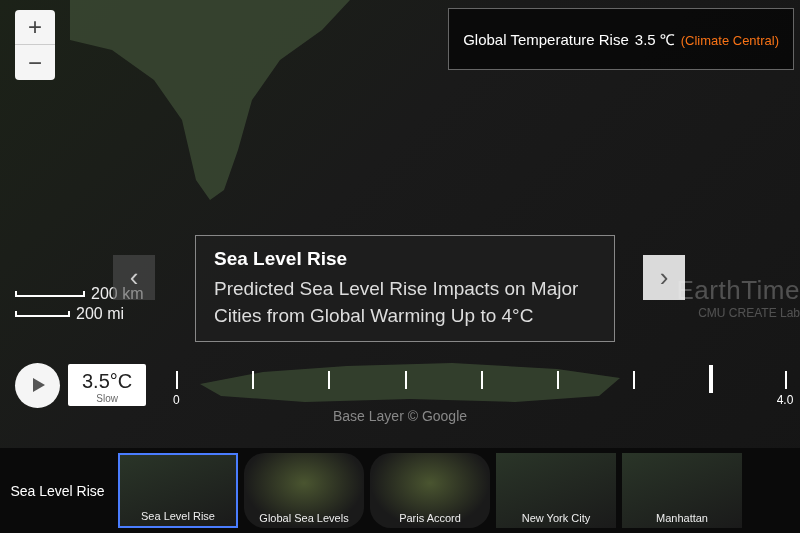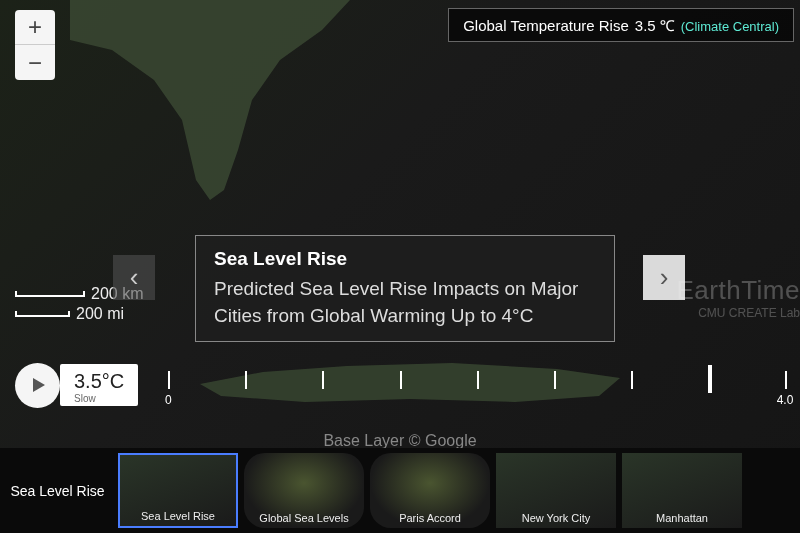--- a/index.html
+++ b/index.html
@@ -47,26 +47,26 @@
   border-bottom: 1px solid #ccc;
 }
 .zoom-btn:last-child { border-bottom: none; }
 
 .info-panel {
   position: absolute;
   top: 8px;
   right: 6px;
   background: rgba(0,0,0,0.6);
   border: 1px solid #666;
-  padding: 6px 14px;
+  padding: 20px 14px;
   font-size: 15px;
   z-index: 50;
 }
 .info-panel .line { display: flex; gap: 6px; align-items: baseline; }
-.info-panel .src { color: #5eead4; font-size: 13px; }
+.info-panel .src { color: #f97316; font-size: 13px; }
 .sea-val { color: #e74c3c; }
 
 .scale-bar {
   position: absolute;
   left: 15px;
   top: 285px;
   font-size: 16px;
   color: #eee;
   z-index: 40;
 }
@@ -133,22 +133,23 @@
   align-items: center;
   justify-content: center;
   cursor: pointer;
   flex-shrink: 0;
 }
 .play-btn svg { fill: #555; }
 .temp-box {
   background: #fff;
   color: #222;
   padding: 6px 14px 2px;
+  margin-left: 8px;
   border-radius: 2px;
-  text-align: left;
+  text-align: center;
   flex-shrink: 0;
 }
 .temp-box .v { font-size: 20px; font-weight: 400; }
 .temp-box .s { font-size: 10px; color: #666; }
 .ticks {
   flex: 1;
   margin-left: 30px;
   position: relative;
   height: 40px;
 }
@@ -165,22 +166,22 @@
   top: 28px;
   font-size: 12px;
   color: #fff;
   transform: translateX(-50%);
 }
 
 .attribution {
   position: absolute;
   left: 50%;
   transform: translateX(-50%);
-  top: 432px;
-  font-size: 16px;
+  top: 408px;
+  font-size: 14px;
   color: #888;
   z-index: 40;
 }
 
 .thumbs {
   position: absolute;
   bottom: 0;
   left: 0;
   right: 0;
   height: 85px;

